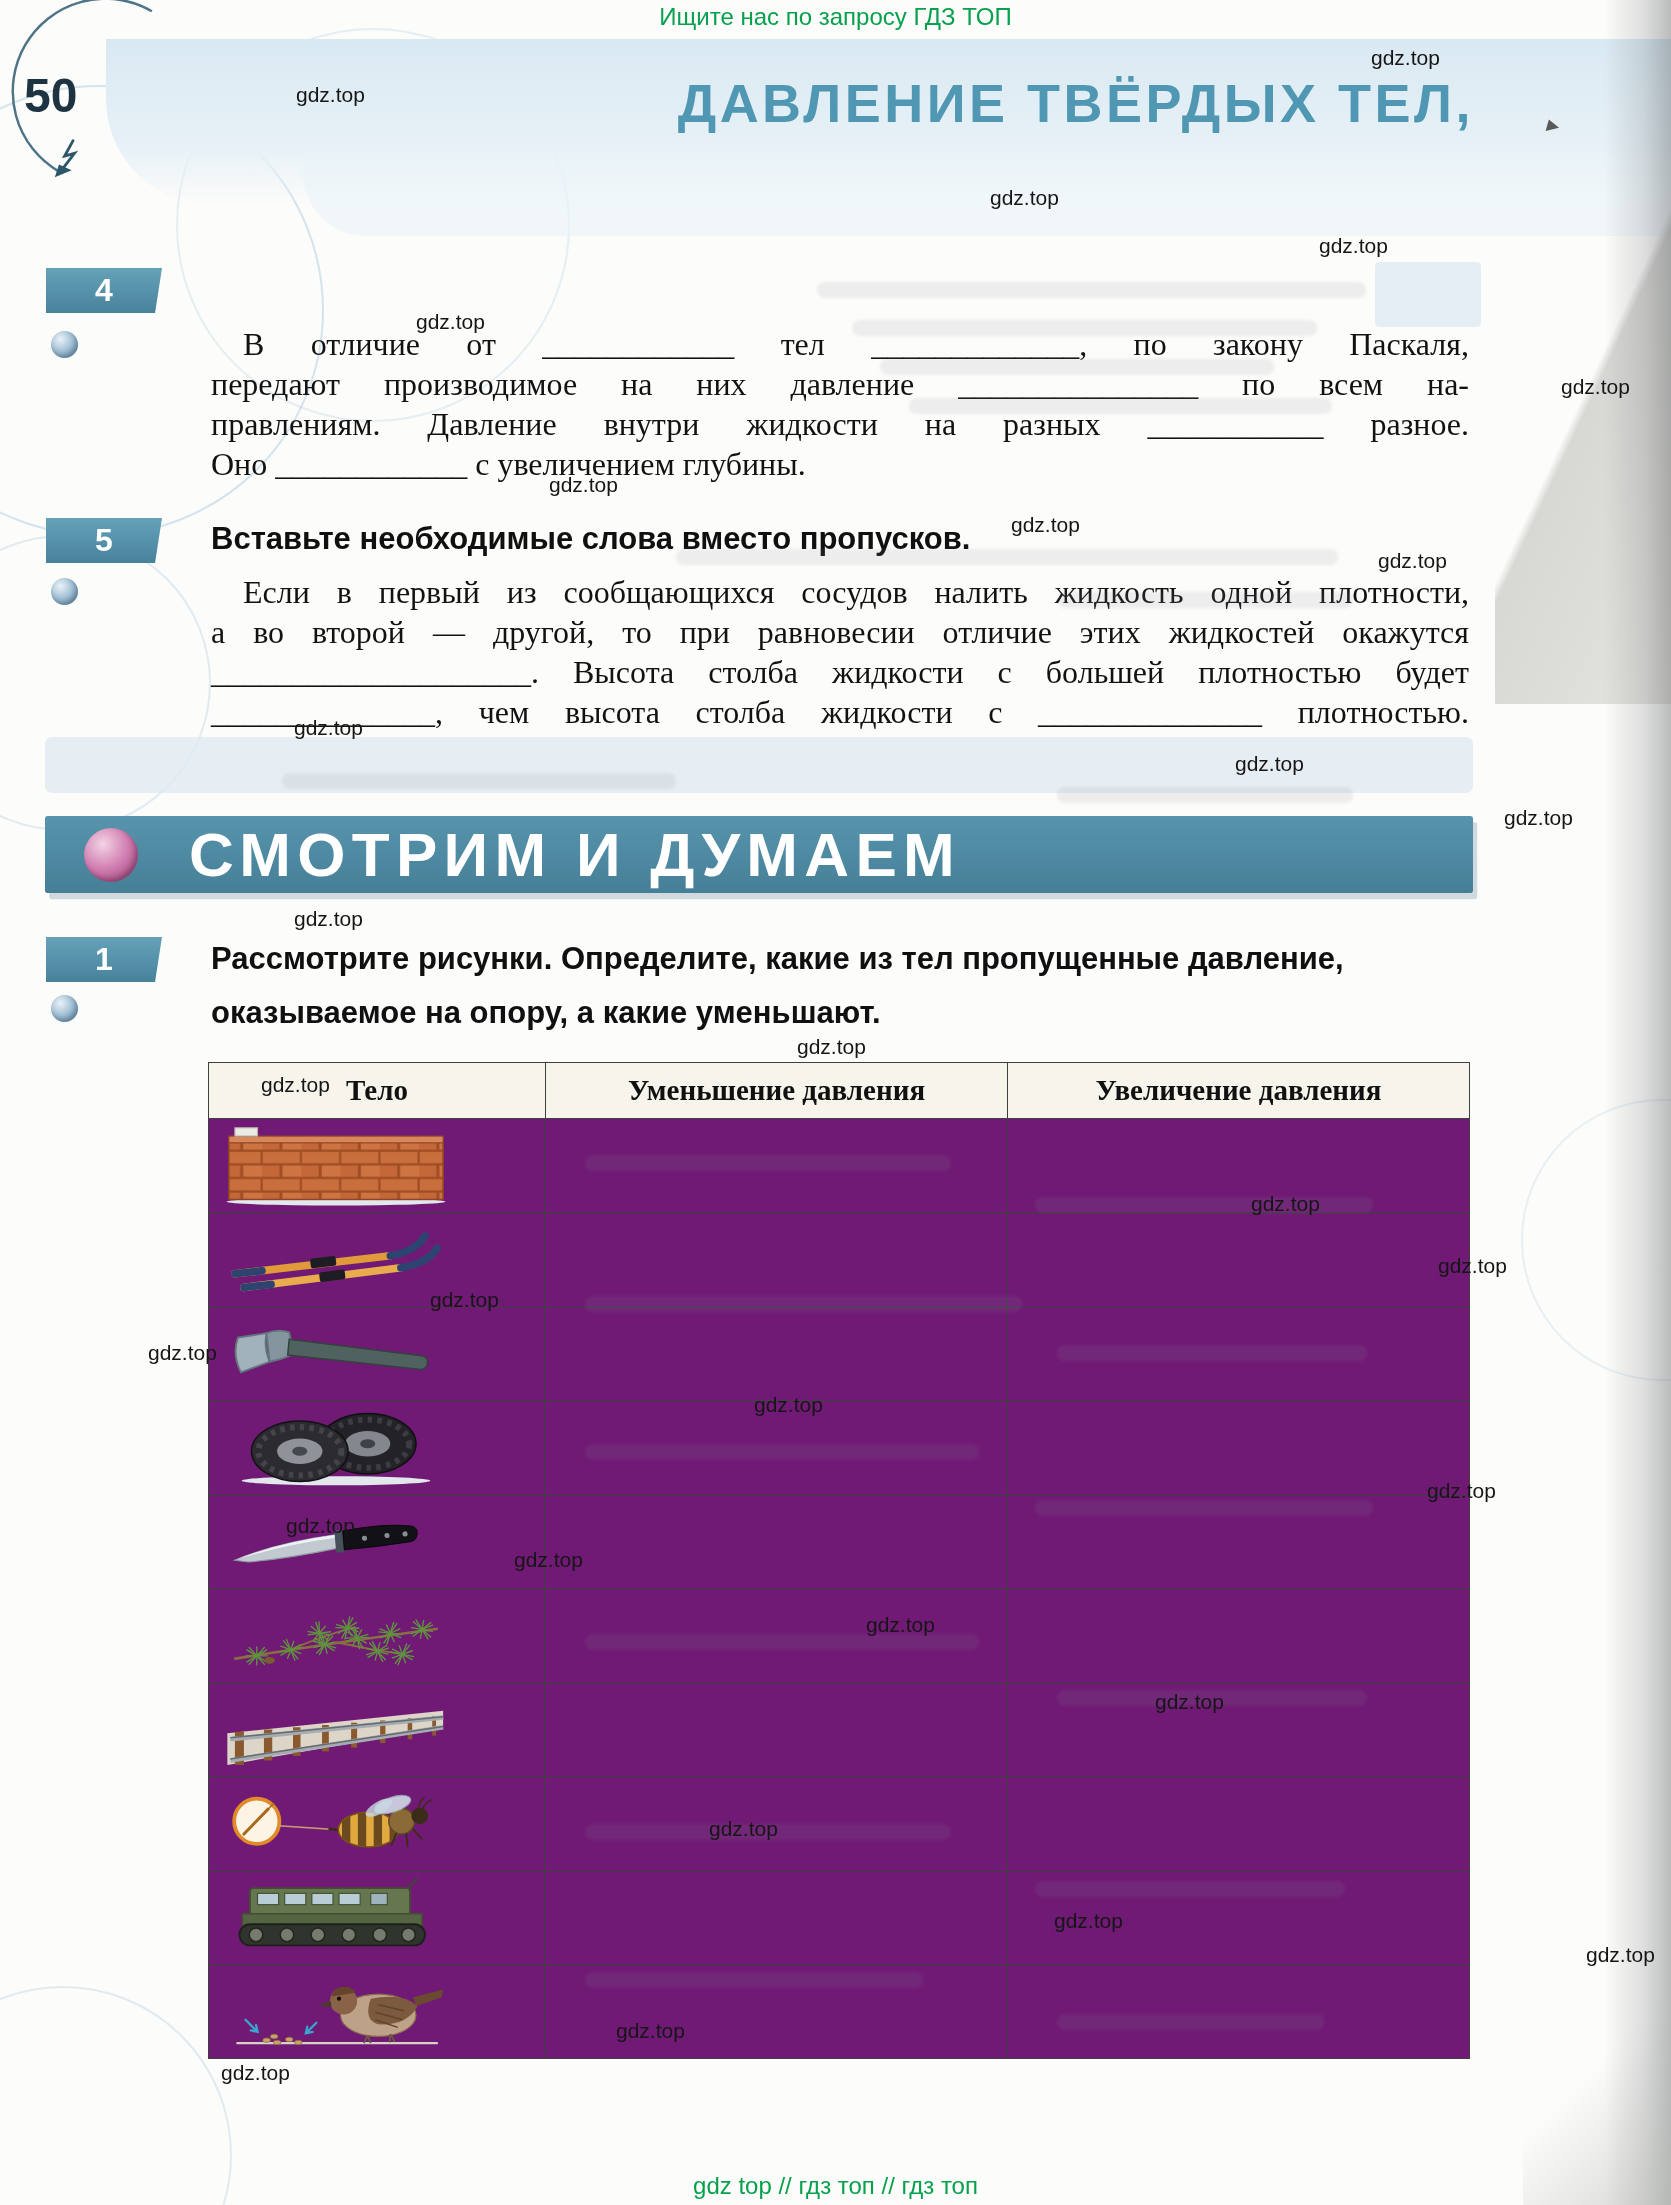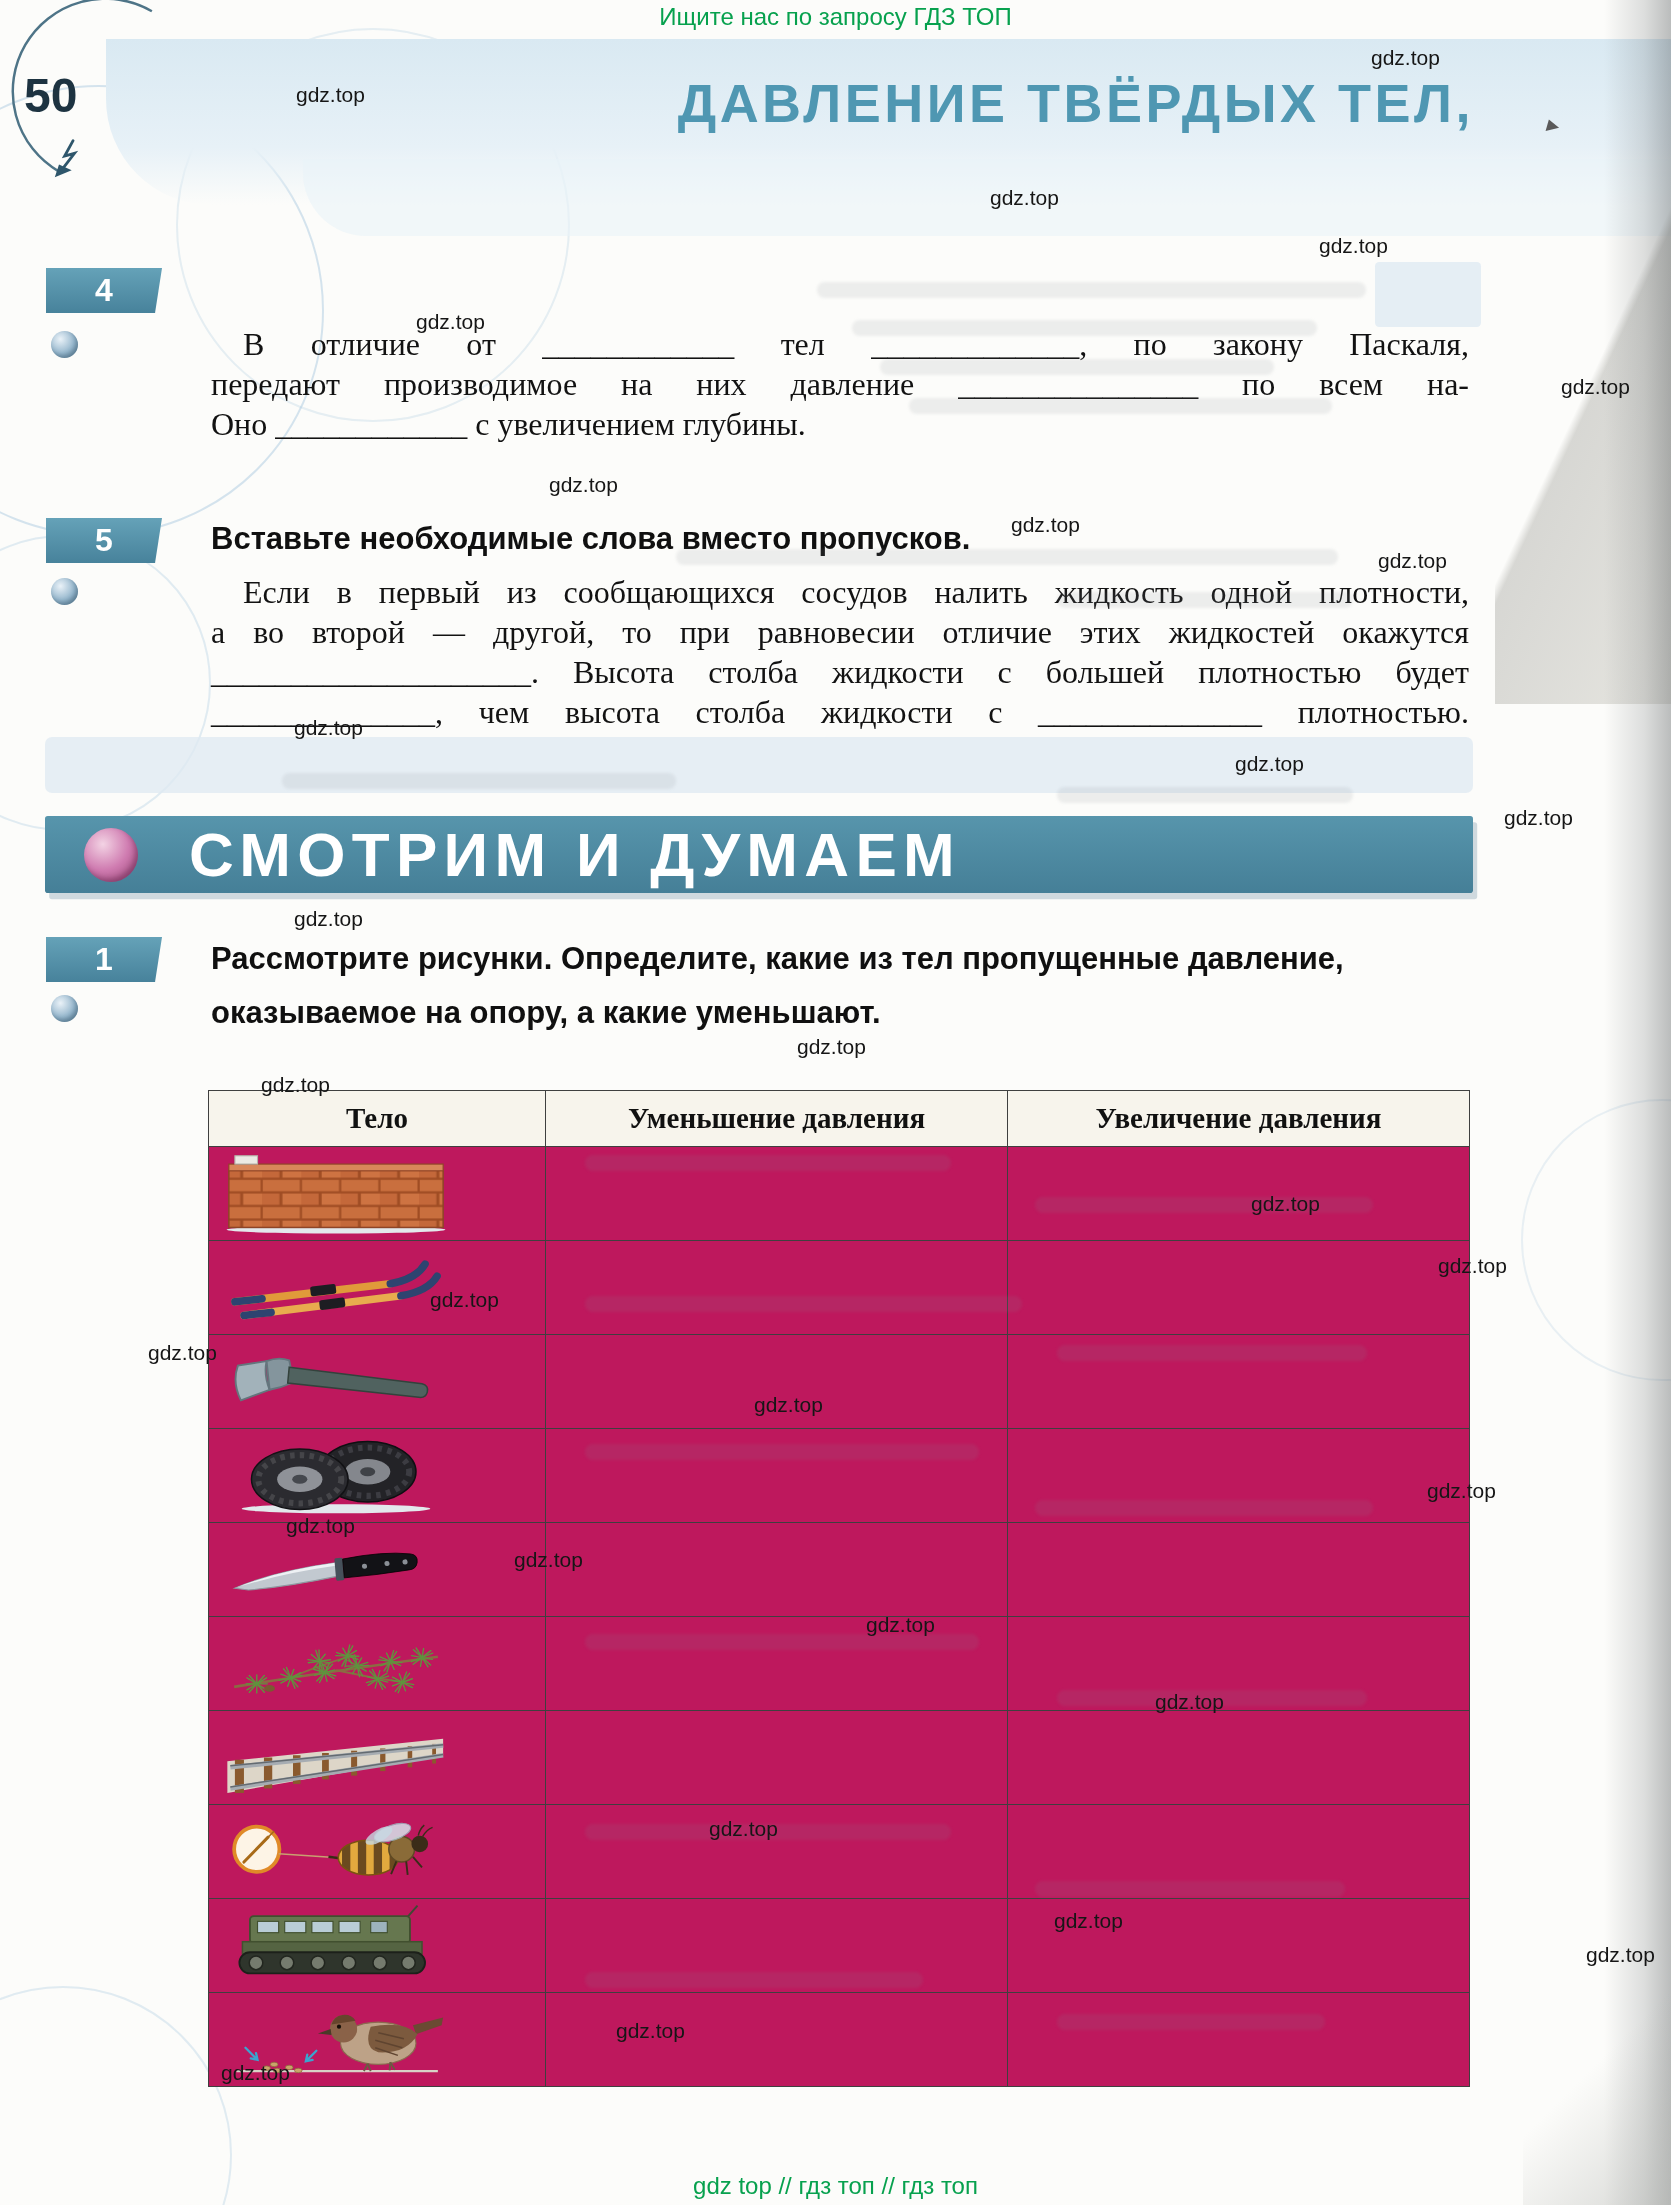--- a/index.html
+++ b/index.html
@@ -70,21 +70,21 @@
   .banner { position:absolute; left:45px; top:816px; width:1428px; height:77px; z-index:5;
     background:linear-gradient(180deg,#5795ac,#457f97); border-radius:2.8px;
     box-shadow:4.2px 6.3px 0 rgba(140,165,180,.4); display:flex; align-items:center; }
   .banner-ball { width:54px; height:54px; margin-left:39px; border-radius:50%; flex:0 0 auto;
     background:radial-gradient(circle at 35% 30%, #f3d3e4, #cf7bb0 50%, #93406f);
     box-shadow:inset -2.8px -3.5px 5.6px rgba(90,30,70,.4); }
   .banner-text { margin-left:51px; color:#ffffff; font-size:62px; font-weight:bold; letter-spacing:6.3px; white-space:nowrap; }
 
   
   .table-wrap { position:absolute; left:208px; top:1062px; z-index:5; }
-  table { border-collapse:collapse; table-layout:fixed; background:#be185d;margin-top:28px; }
+  table { border-collapse:collapse; table-layout:fixed; background:#701a75; }
   th, td { border:1.8px solid #3f3f3f; }
   th { height:56px; font-family:"Liberation Serif", serif; font-size:29px; font-weight:bold;
        text-align:center; vertical-align:middle; background:#f7f4ec; color:#111; }
   td { height:94px; vertical-align:middle; background:transparent; }
   td.cell-img { padding-left:11.3px; }
   td.cell-img svg { display:block; }
 </style>
 </head>
 <body>
 
@@ -109,20 +109,21 @@
   <div class="page-title">ДАВЛЕНИЕ ТВЁРДЫХ ТЕЛ,</div>
   <div class="cursor-arrow"></div>
 
   <div class="badge" style="top:268px;">
     <span>4</span>
   </div>
   <div class="ball" style="top:331px;"></div>
   <div class="body-block" style="top:324px;">
       <div class="bodyline just indent">В отличие от ____________ тел _____________, по закону Паскаля,</div>
       <div class="bodyline just">передают производимое на них давление _______________ по всем на-</div>
+      <div class="bodyline just">правлениям. Давление внутри жидкости на разных ___________ разное.</div>
       <div class="bodyline">Оно ____________ с увеличением глубины.</div>
     </div>
 
   <div class="badge" style="top:518px;">
     <span>5</span>
   </div>
   <div class="ball" style="top:578px;"></div>
   <div class="ex-heading" style="top:521px;">Вставьте необходимые слова вместо пропусков.</div>
   <div class="body-block" style="top:572px;">
       <div class="bodyline just indent">Если в первый из сообщающихся сосудов налить жидкость одной плотности,</div>

